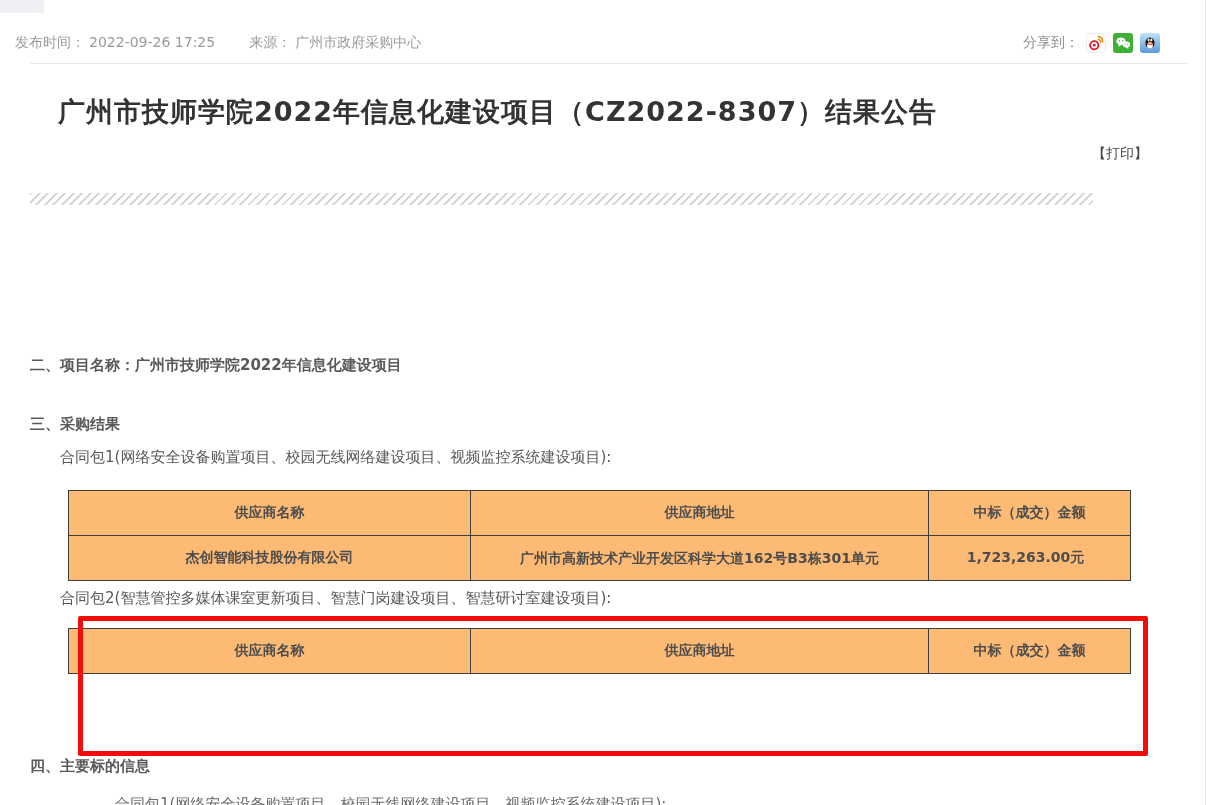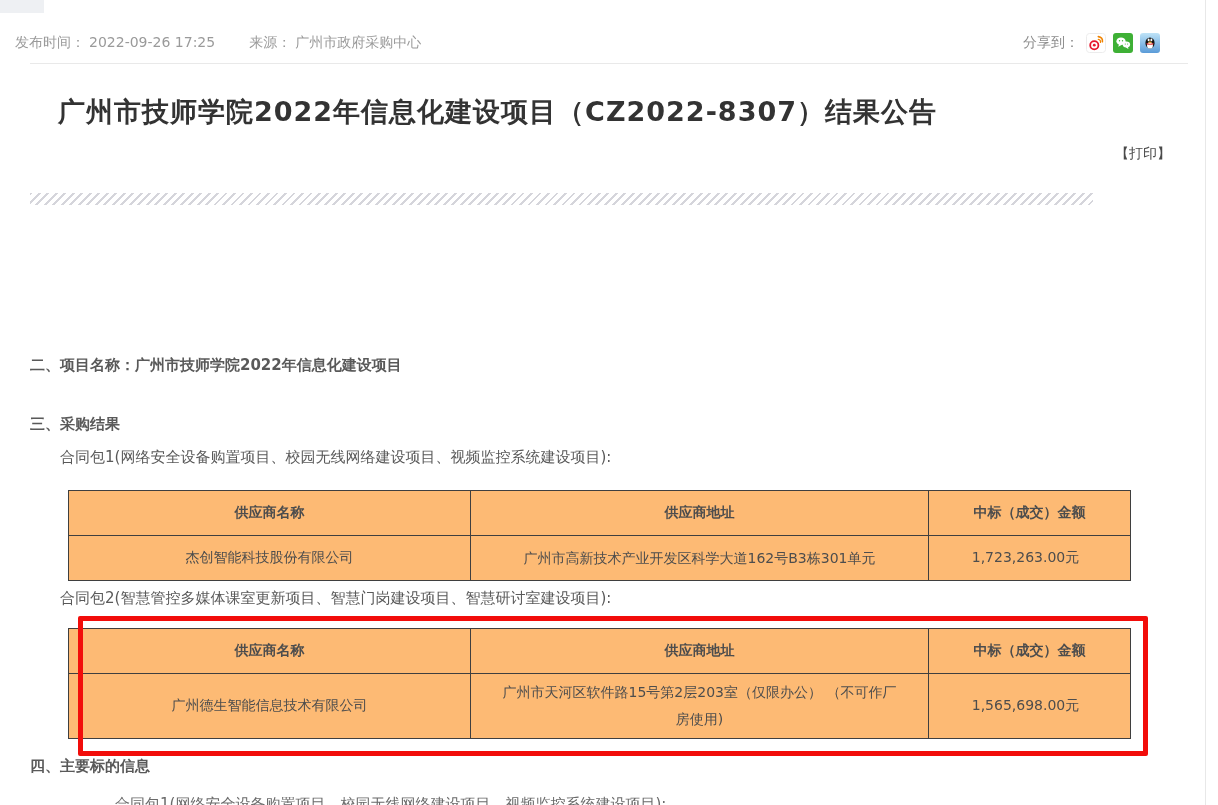--- a/index.html
+++ b/index.html
@@ -12,33 +12,33 @@
   .meta-gap{display:inline-block;width:26px;}
   .share-group{display:flex;align-items:center;gap:7px;color:#8c8c8c;}
   .share-icon{width:20px;height:20px;display:inline-block;cursor:pointer;}
   .meta-divider{position:absolute;top:63px;left:30px;width:1158px;height:1px;background:#e9e9e9;}
 
   
   .corner-frag{position:absolute;top:0;left:0;width:44px;height:13px;background:#eef0f3;}
 
   
   .page-title{position:absolute;top:94px;left:0;width:995px;text-align:center;font-size:27px;font-weight:bold;color:#333333;letter-spacing:1px;}
-  .print-btn{position:absolute;top:145px;right:47px;font-size:14px;color:#4a4a4a;cursor:pointer;}
+  .print-btn{position:absolute;top:145px;right:70px;font-size:14px;color:#4a4a4a;cursor:pointer;}
 
   
   .hatch{position:absolute;top:193px;left:30px;width:1063px;height:12px;
     background:repeating-linear-gradient(135deg,#d5d5db 0px,#d5d5db 2px,#ffffff 2px,#ffffff 6px);}
 
   
   .section-head{position:absolute;left:30px;font-size:15px;font-weight:bold;color:#595959;white-space:nowrap;}
   .pkg-label{position:absolute;left:60px;font-size:15px;color:#595959;white-space:nowrap;}
 
   
   .result-table{position:absolute;left:68px;width:1062px;border-collapse:collapse;table-layout:fixed;background:#fdba74;font-size:14px;color:#4d4d4d;}
-  .result-table th,.result-table td{border:1px solid #3f3f3f;text-align:center;font-weight:normal;padding:4px 10px;vertical-align:middle;}
+  .result-table th,.result-table td{border:1px solid #3f3f3f;text-align:center;font-weight:bold;padding:4px 10px;vertical-align:middle;}
   .result-table th{font-weight:bold;height:36px;}
   .t1 td{height:36px;}
   .t2 td{height:56px;}
   .amount-cell{text-align:center;padding-right:18px !important;}
   .addr-cell{line-height:1.9;}
 
   
   .red-box{position:absolute;left:78px;top:616px;width:1070px;height:140px;border:5px solid #f20d0a;border-radius:2px;box-sizing:border-box;pointer-events:none;z-index:5;}
 
   
@@ -138,25 +138,20 @@
         <col style="width:402px">
         <col style="width:458px">
         <col style="width:202px">
       </colgroup>
     <tbody>
         <tr>
       <th>供应商名称</th>
       <th>供应商地址</th>
       <th>中标（成交）金额</th>
     </tr>
-    <tr>
-      <td>广州德生智能信息技术有限公司</td>
-      <td class="addr-cell" style="padding:4px 28px;">广州市天河区软件路15号第2层203室（仅限办公） （不可作厂房使用)</td>
-      <td class="amount-cell">1,565,698.00元</td>
-    </tr>
   </tbody>
     </table>
 
   <div class="red-box"></div>
 
   <div class="section-head" style="top:757px">四、主要标的信息</div>
 
   <div class="clipped-line">合同包1(网络安全设备购置项目、校园无线网络建设项目、视频监控系统建设项目):</div>
 
   <div class="right-vline"></div>

